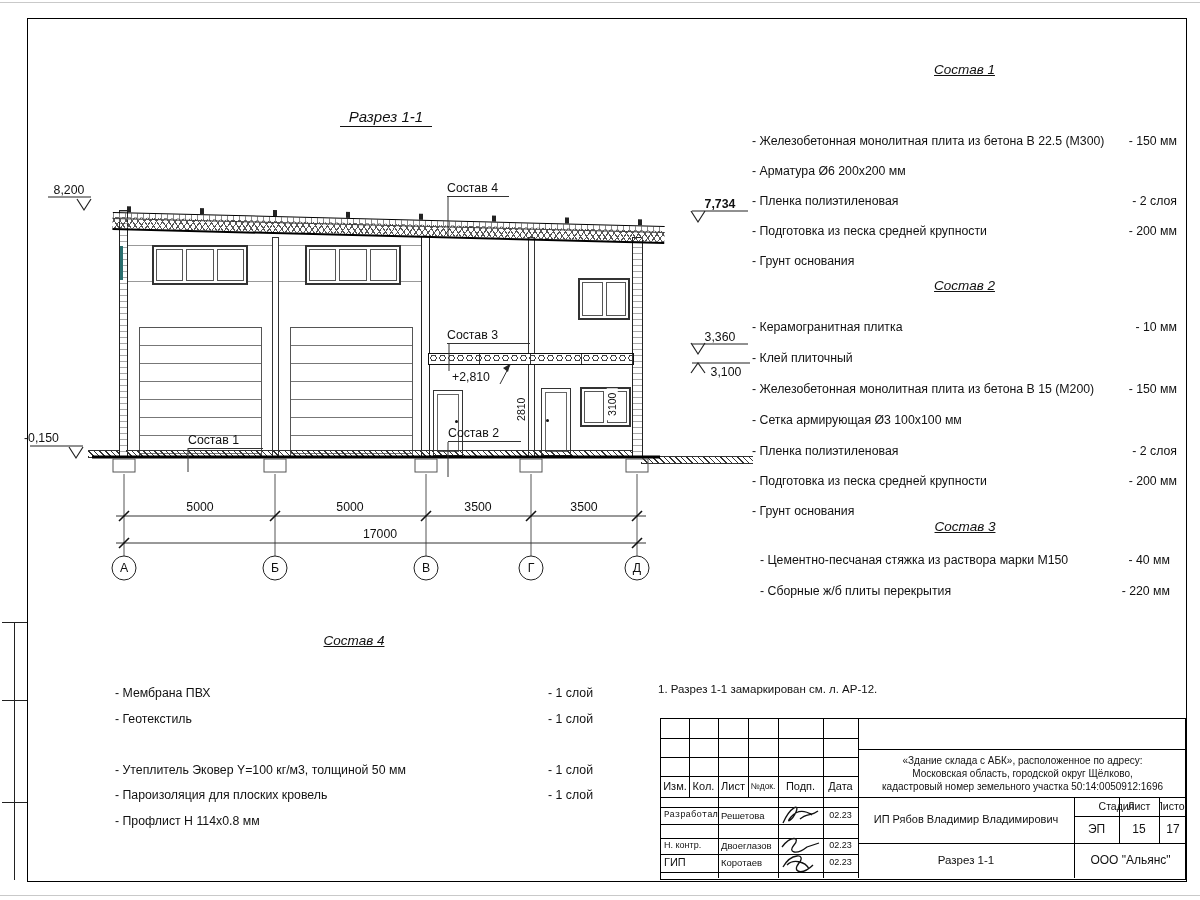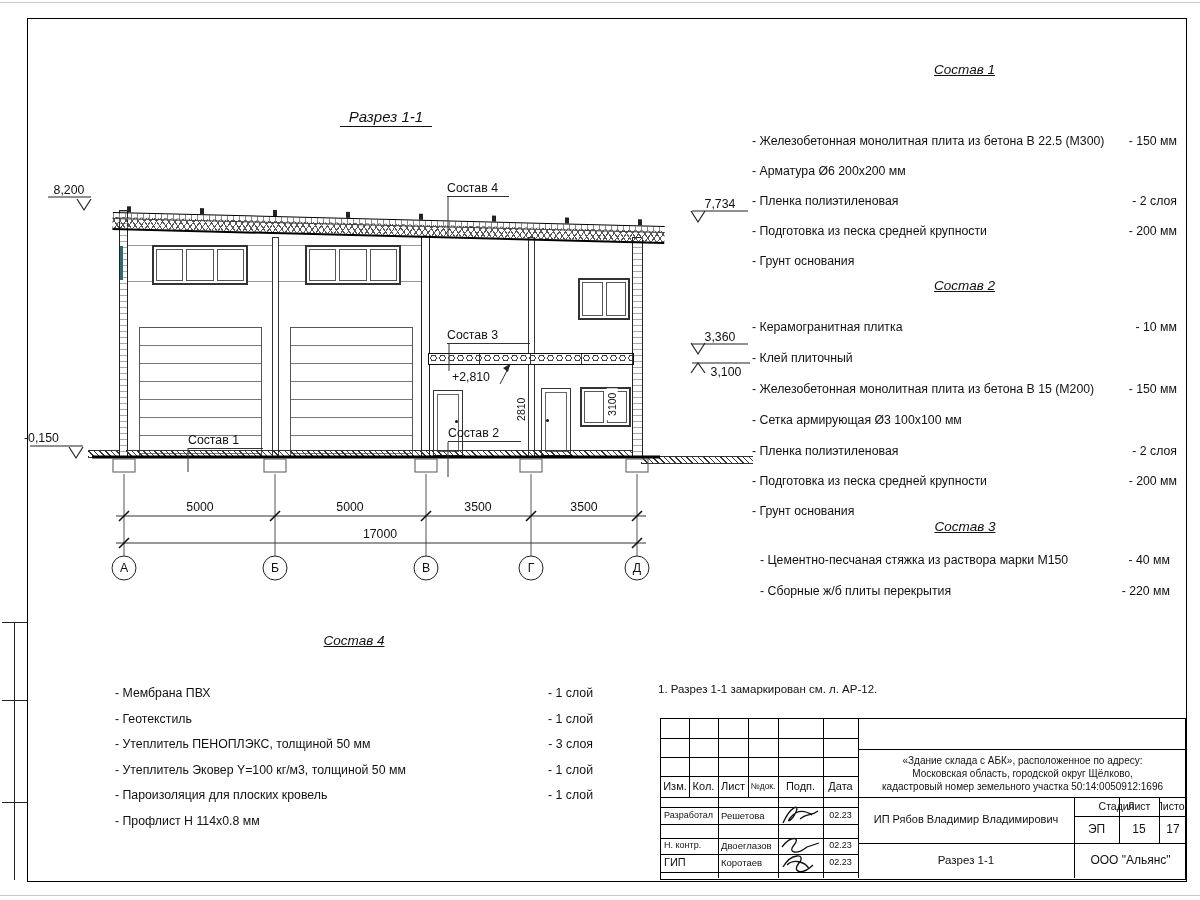--- a/index.html
+++ b/index.html
@@ -180,21 +180,21 @@
   </svg>
 
   <div class="t" style="left:340px;top:109px;width:92px;text-align:center;font-size:15px;font-style:italic;border-bottom:1.4px solid #111;padding-bottom:2px;">Разрез 1-1</div>
 
   <div class="t" style="left:447px;top:182px;width:62px;border-bottom:1px solid #333;padding-bottom:2px;">Состав 4</div>
   <div class="t" style="left:447px;top:329px;width:83px;border-bottom:1px solid #333;padding-bottom:2px;">Состав  3</div>
   <div class="t" style="left:448px;top:427px;width:73px;border-bottom:1px solid #333;padding-bottom:2px;">Состав  2</div>
   <div class="t" style="left:188px;top:434px;width:75px;border-bottom:1px solid #333;padding-bottom:2px;">Состав  1</div>
 
   <div class="t" style="left:48px;top:184px;width:42px;text-align:center;">8,200</div>
-  <div class="t" style="left:694px;top:198px;width:52px;text-align:center;">7,734</div>
+  <div class="t" style="left:694px;top:198px;width:52px;text-align:center;font-weight:bold;">7,734</div>
   <div class="t" style="left:694px;top:331px;width:52px;text-align:center;">3,360</div>
   <div class="t" style="left:700px;top:366px;width:52px;text-align:center;">3,100</div>
   <div class="t" style="left:24px;top:432px;width:50px;">-0,150</div>
   <div class="t" style="left:452px;top:371px;width:48px;">+2,810</div>
 
   <div class="t rot" style="left:505px;top:404px;width:32px;font-size:10.5px;text-align:center;">2810</div>
   <div class="t rot" style="left:596px;top:399px;width:32px;font-size:10.5px;text-align:center;background:#fff;">3100</div>
 
   <div class="t" style="left:175px;top:501px;width:50px;text-align:center;">5000</div>
   <div class="t" style="left:325px;top:501px;width:50px;text-align:center;">5000</div>
@@ -231,21 +231,20 @@
   <div class="comp" style="left:760px;top:519px;width:410px;height:115px;">
     <div class="comp-title"><span>Состав 3</span></div>
     <div class="item" style="top:34px;"><span>- Цементно-песчаная стяжка  из раствора марки М150</span><span class="val">- 40 мм</span></div>
     <div class="item" style="top:65px;"><span>- Сборные ж/б плиты перекрытия</span><span class="val">- 220 мм</span></div>
   </div>
 
   <div class="comp" style="left:115px;top:633px;width:478px;height:230px;">
     <div class="comp-title"><span>Состав 4</span></div>
     <div class="item" style="top:53px;"><span>- Мембрана ПВХ</span><span class="val">- 1 слой</span></div>
     <div class="item" style="top:79px;"><span>- Геотекстиль</span><span class="val">- 1 слой</span></div>
-    <div class="item" style="top:104px;"><span>- Утеплитель ПЕНОПЛЭКС, толщиной 50 мм</span><span class="val">- 3 слоя</span></div>
     <div class="item" style="top:130px;"><span>- Утеплитель Эковер Y=100 кг/м3, толщиной 50 мм</span><span class="val">- 1 слой</span></div>
     <div class="item" style="top:155px;"><span>- Пароизоляция для плоских кровель</span><span class="val">- 1 слой</span></div>
     <div class="item" style="top:181px;"><span>- Профлист Н 114х0.8 мм</span><span class="val"></span></div>
   </div>
 
   <div class="t" style="left:658px;top:684px;font-size:11.5px;">1. Разрез 1-1 замаркирован см. л. АР-12.</div>
 
   <div class="tb">
 
     <div class="h" style="left:0;top:19px;width:197px;"></div>
@@ -271,21 +270,21 @@
     <div class="v" style="left:458px;top:78px;height:46px;"></div>
     <div class="v" style="left:498px;top:78px;height:46px;"></div>
 
     <div class="tbt" style="left:0;top:57px;width:28px;height:21px;font-size:11px;">Изм.</div>
     <div class="tbt" style="left:28px;top:57px;width:29px;height:21px;font-size:11px;">Кол.</div>
     <div class="tbt" style="left:57px;top:57px;width:30px;height:21px;font-size:11px;">Лист</div>
     <div class="tbt" style="left:87px;top:57px;width:30px;height:21px;font-size:8.5px;">№док.</div>
     <div class="tbt" style="left:117px;top:57px;width:45px;height:21px;font-size:11px;">Подп.</div>
     <div class="tbt" style="left:162px;top:57px;width:35px;height:21px;font-size:11px;">Дата</div>
 
-    <div class="tbt left" style="left:0;top:88px;width:57px;height:17px;font-size:9px;">Разработал</div>
+    <div class="tbt left" style="left:0;top:88px;width:57px;height:17px;font-size:9px;font-family:Liberation Mono, monospace;">Разработал</div>
     <div class="tbt left" style="left:57px;top:88px;width:60px;height:17px;font-size:9.5px;">Решетова</div>
     <div class="tbt" style="left:162px;top:88px;width:35px;height:17px;font-size:9px;">02.23</div>
 
     <div class="tbt left" style="left:0;top:119px;width:57px;height:16px;font-size:9px;">Н. контр.</div>
     <div class="tbt left" style="left:57px;top:119px;width:60px;height:16px;font-size:9.5px;">Двоеглазов</div>
     <div class="tbt" style="left:162px;top:119px;width:35px;height:16px;font-size:9px;">02.23</div>
 
     <div class="tbt left" style="left:0;top:135px;width:57px;height:18px;font-size:11px;">ГИП</div>
     <div class="tbt left" style="left:57px;top:135px;width:60px;height:18px;font-size:9.5px;">Коротаев</div>
     <div class="tbt" style="left:162px;top:135px;width:35px;height:18px;font-size:9px;">02.23</div>

